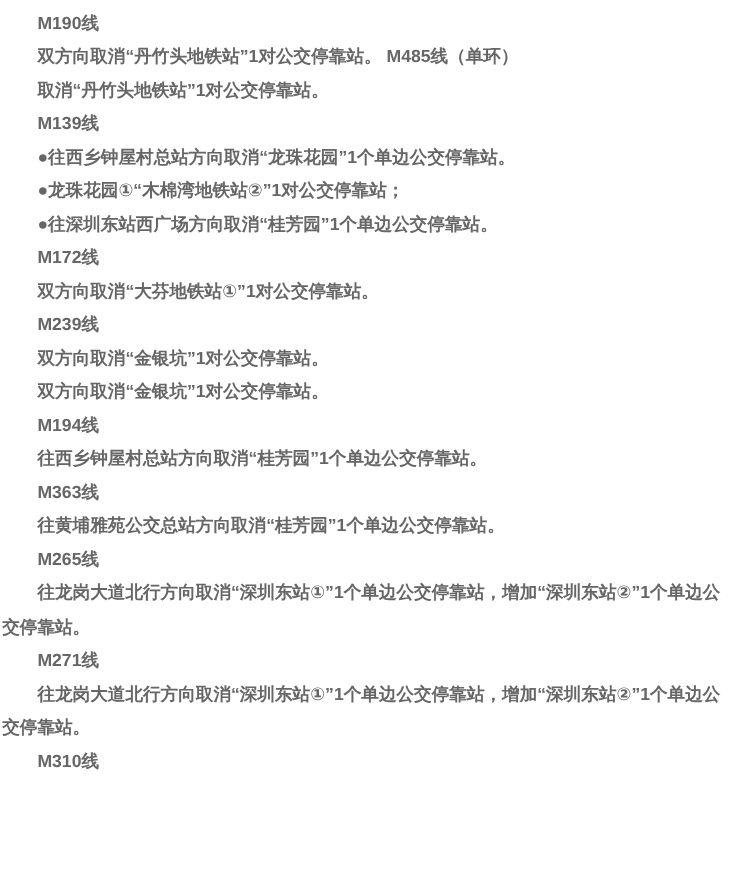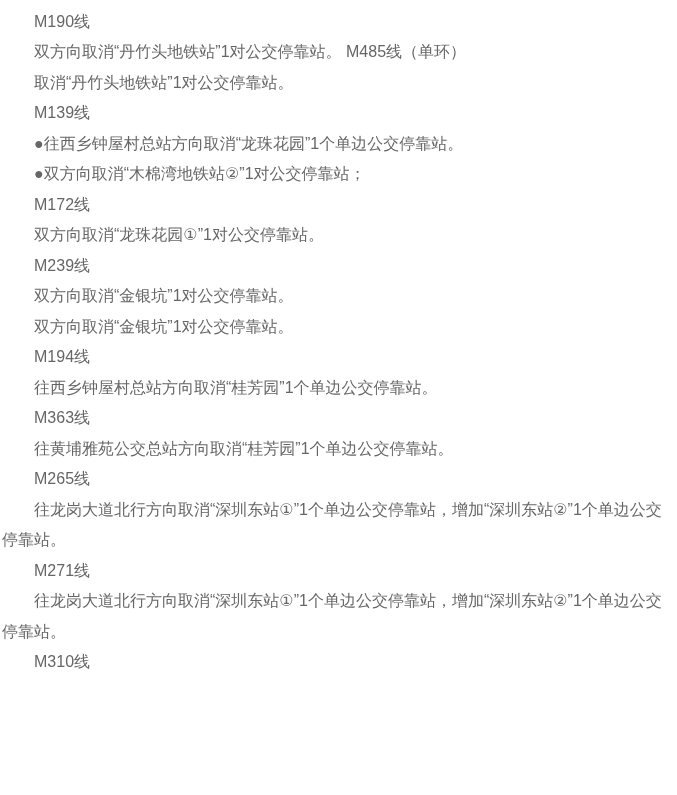--- a/index.html
+++ b/index.html
@@ -21,35 +21,37 @@
     color: #666666;
     font-size: 16px;
     line-height: 30.5px;
   }
   .article p.line {
     margin: 0;
     padding: 0;
     text-indent: 2em;
     word-break: break-all;
     white-space: pre-wrap;
+    font-weight: bold;
   }
 </style>
 </head>
 <body>
 
 <div class="article">
   <p class="line">双方向取消“木棉湾地铁站②”1对公交停靠站。</p>
   <p class="line">M190线</p>
   <p class="line">双方向取消“丹竹头地铁站”1对公交停靠站。 M485线（单环）</p>
   <p class="line">取消“丹竹头地铁站”1对公交停靠站。</p>
   <p class="line">M139线</p>
   <p class="line">●往西乡钟屋村总站方向取消“龙珠花园”1个单边公交停靠站。</p>
-  <p class="line">●双方向取消“木棉湾地铁站②”1对公交停靠站；</p>
+  <p class="line">●龙珠花园①“木棉湾地铁站②”1对公交停靠站；</p>
+  <p class="line">●往深圳东站西广场方向取消“桂芳园”1个单边公交停靠站。</p>
   <p class="line">M172线</p>
-  <p class="line">双方向取消“龙珠花园①”1对公交停靠站。</p>
+  <p class="line">双方向取消“大芬地铁站①”1对公交停靠站。</p>
   <p class="line">M239线</p>
   <p class="line">双方向取消“金银坑”1对公交停靠站。</p>
   <p class="line">双方向取消“金银坑”1对公交停靠站。</p>
   <p class="line">M194线</p>
   <p class="line">往西乡钟屋村总站方向取消“桂芳园”1个单边公交停靠站。</p>
   <p class="line">M363线</p>
   <p class="line">往黄埔雅苑公交总站方向取消“桂芳园”1个单边公交停靠站。</p>
   <p class="line">M265线</p>
   <p class="line">往龙岗大道北行方向取消“深圳东站①”1个单边公交停靠站，增加“深圳东站②”1个单边公交停靠站。</p>
   <p class="line">M271线</p>

